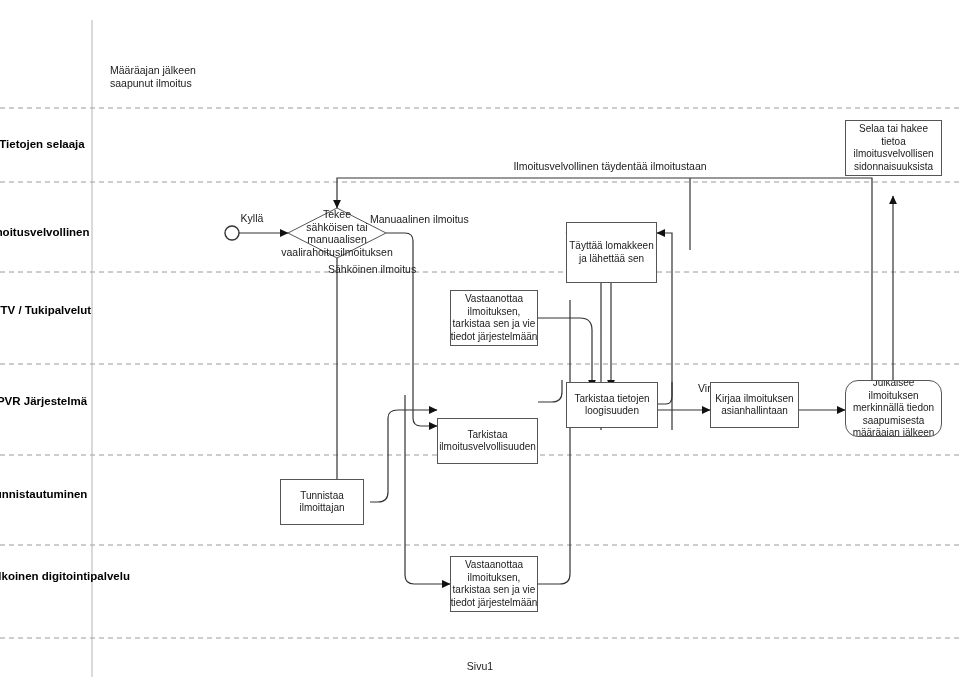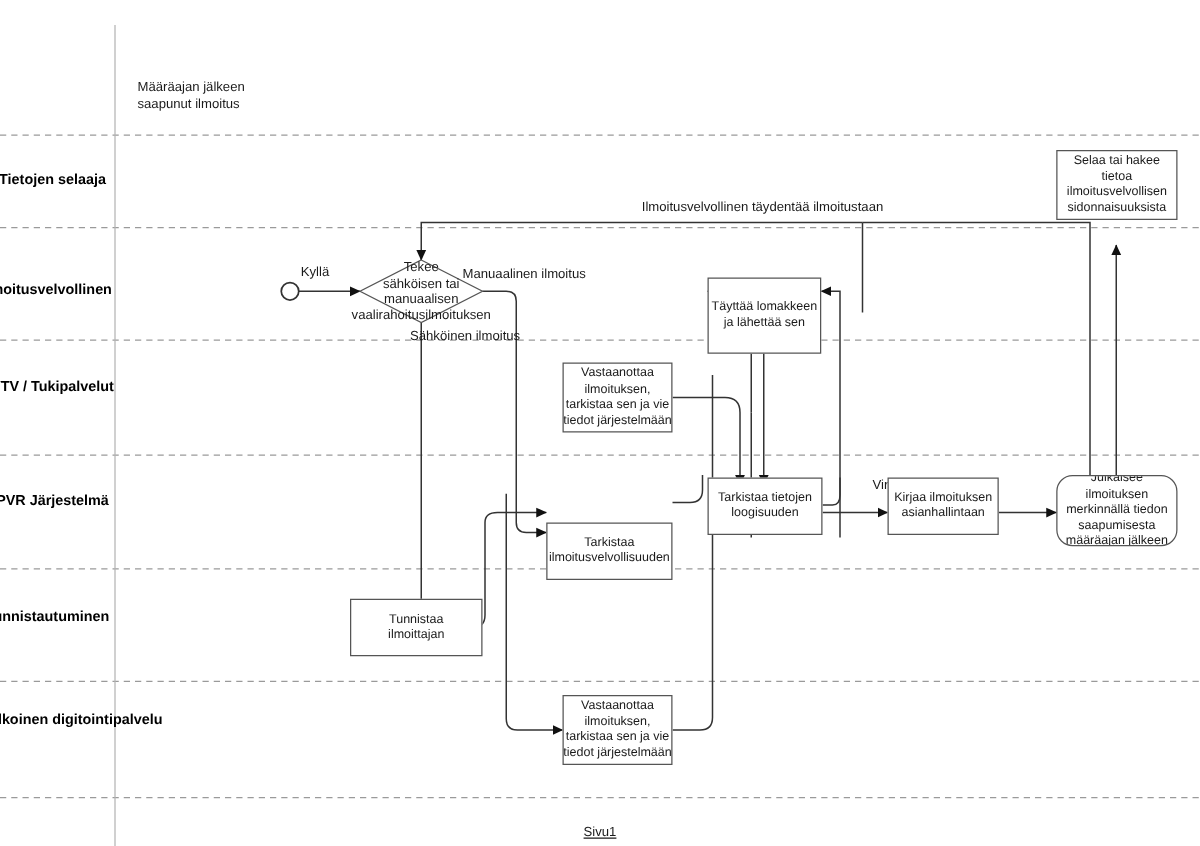--- a/index.html
+++ b/index.html
@@ -13,21 +13,21 @@
   .node{position:absolute;box-sizing:border-box;border:1px solid #555;background:#fff;
         display:flex;align-items:center;justify-content:center;text-align:center;
         font-size:10px;line-height:12.5px;color:#1a1a1a;padding:1px 2px;
         overflow:hidden;white-space:nowrap;}
   .node span{display:block;}
   .edge-label{position:absolute;font-size:10.5px;line-height:12.5px;color:#1a1a1a;
               text-align:center;white-space:nowrap;}
   .diamond-label{position:absolute;font-size:10.5px;line-height:12.5px;color:#1a1a1a;
                  text-align:center;white-space:nowrap;}
   .footer{position:absolute;left:0;width:960px;text-align:center;
-          font-size:10.5px;color:#1a1a1a;text-decoration:underline;}
+          font-size:10.5px;color:#1a1a1a;}
 </style>
 </head>
 <body>
 
 <div id="stage">
 
   <svg id="svglayer" viewBox="0 0 960 677" xmlns="http://www.w3.org/2000/svg">
     <defs>
       <marker id="ah" markerWidth="9" markerHeight="9" refX="8" refY="4.5" orient="auto" markerUnits="userSpaceOnUse">
         <path d="M0,0.6 L8.5,4.5 L0,8.4 z" fill="#111"></path>
@@ -202,21 +202,21 @@
   <div class="node" style="left:845px;top:380px;width:97px;height:57px;border-radius:13px;">
     <div>
       <span>Julkaisee</span>
       <span>ilmoituksen</span>
       <span>merkinnällä tiedon</span>
       <span>saapumisesta</span>
       <span>määräajan jälkeen</span>
     </div>
   </div>
 
-  <div class="node" style="left:280px;top:479px;width:106px;height:46px;">
+  <div class="node" style="left:280px;top:479px;width:84px;height:46px;">
     <div>
       <span>Tunnistaa</span>
       <span>ilmoittajan</span>
     </div>
   </div>
 
   <div class="node" style="left:450px;top:556px;width:88px;height:56px;">
     <div>
       <span>Vastaanottaa</span>
       <span>ilmoituksen,</span>

